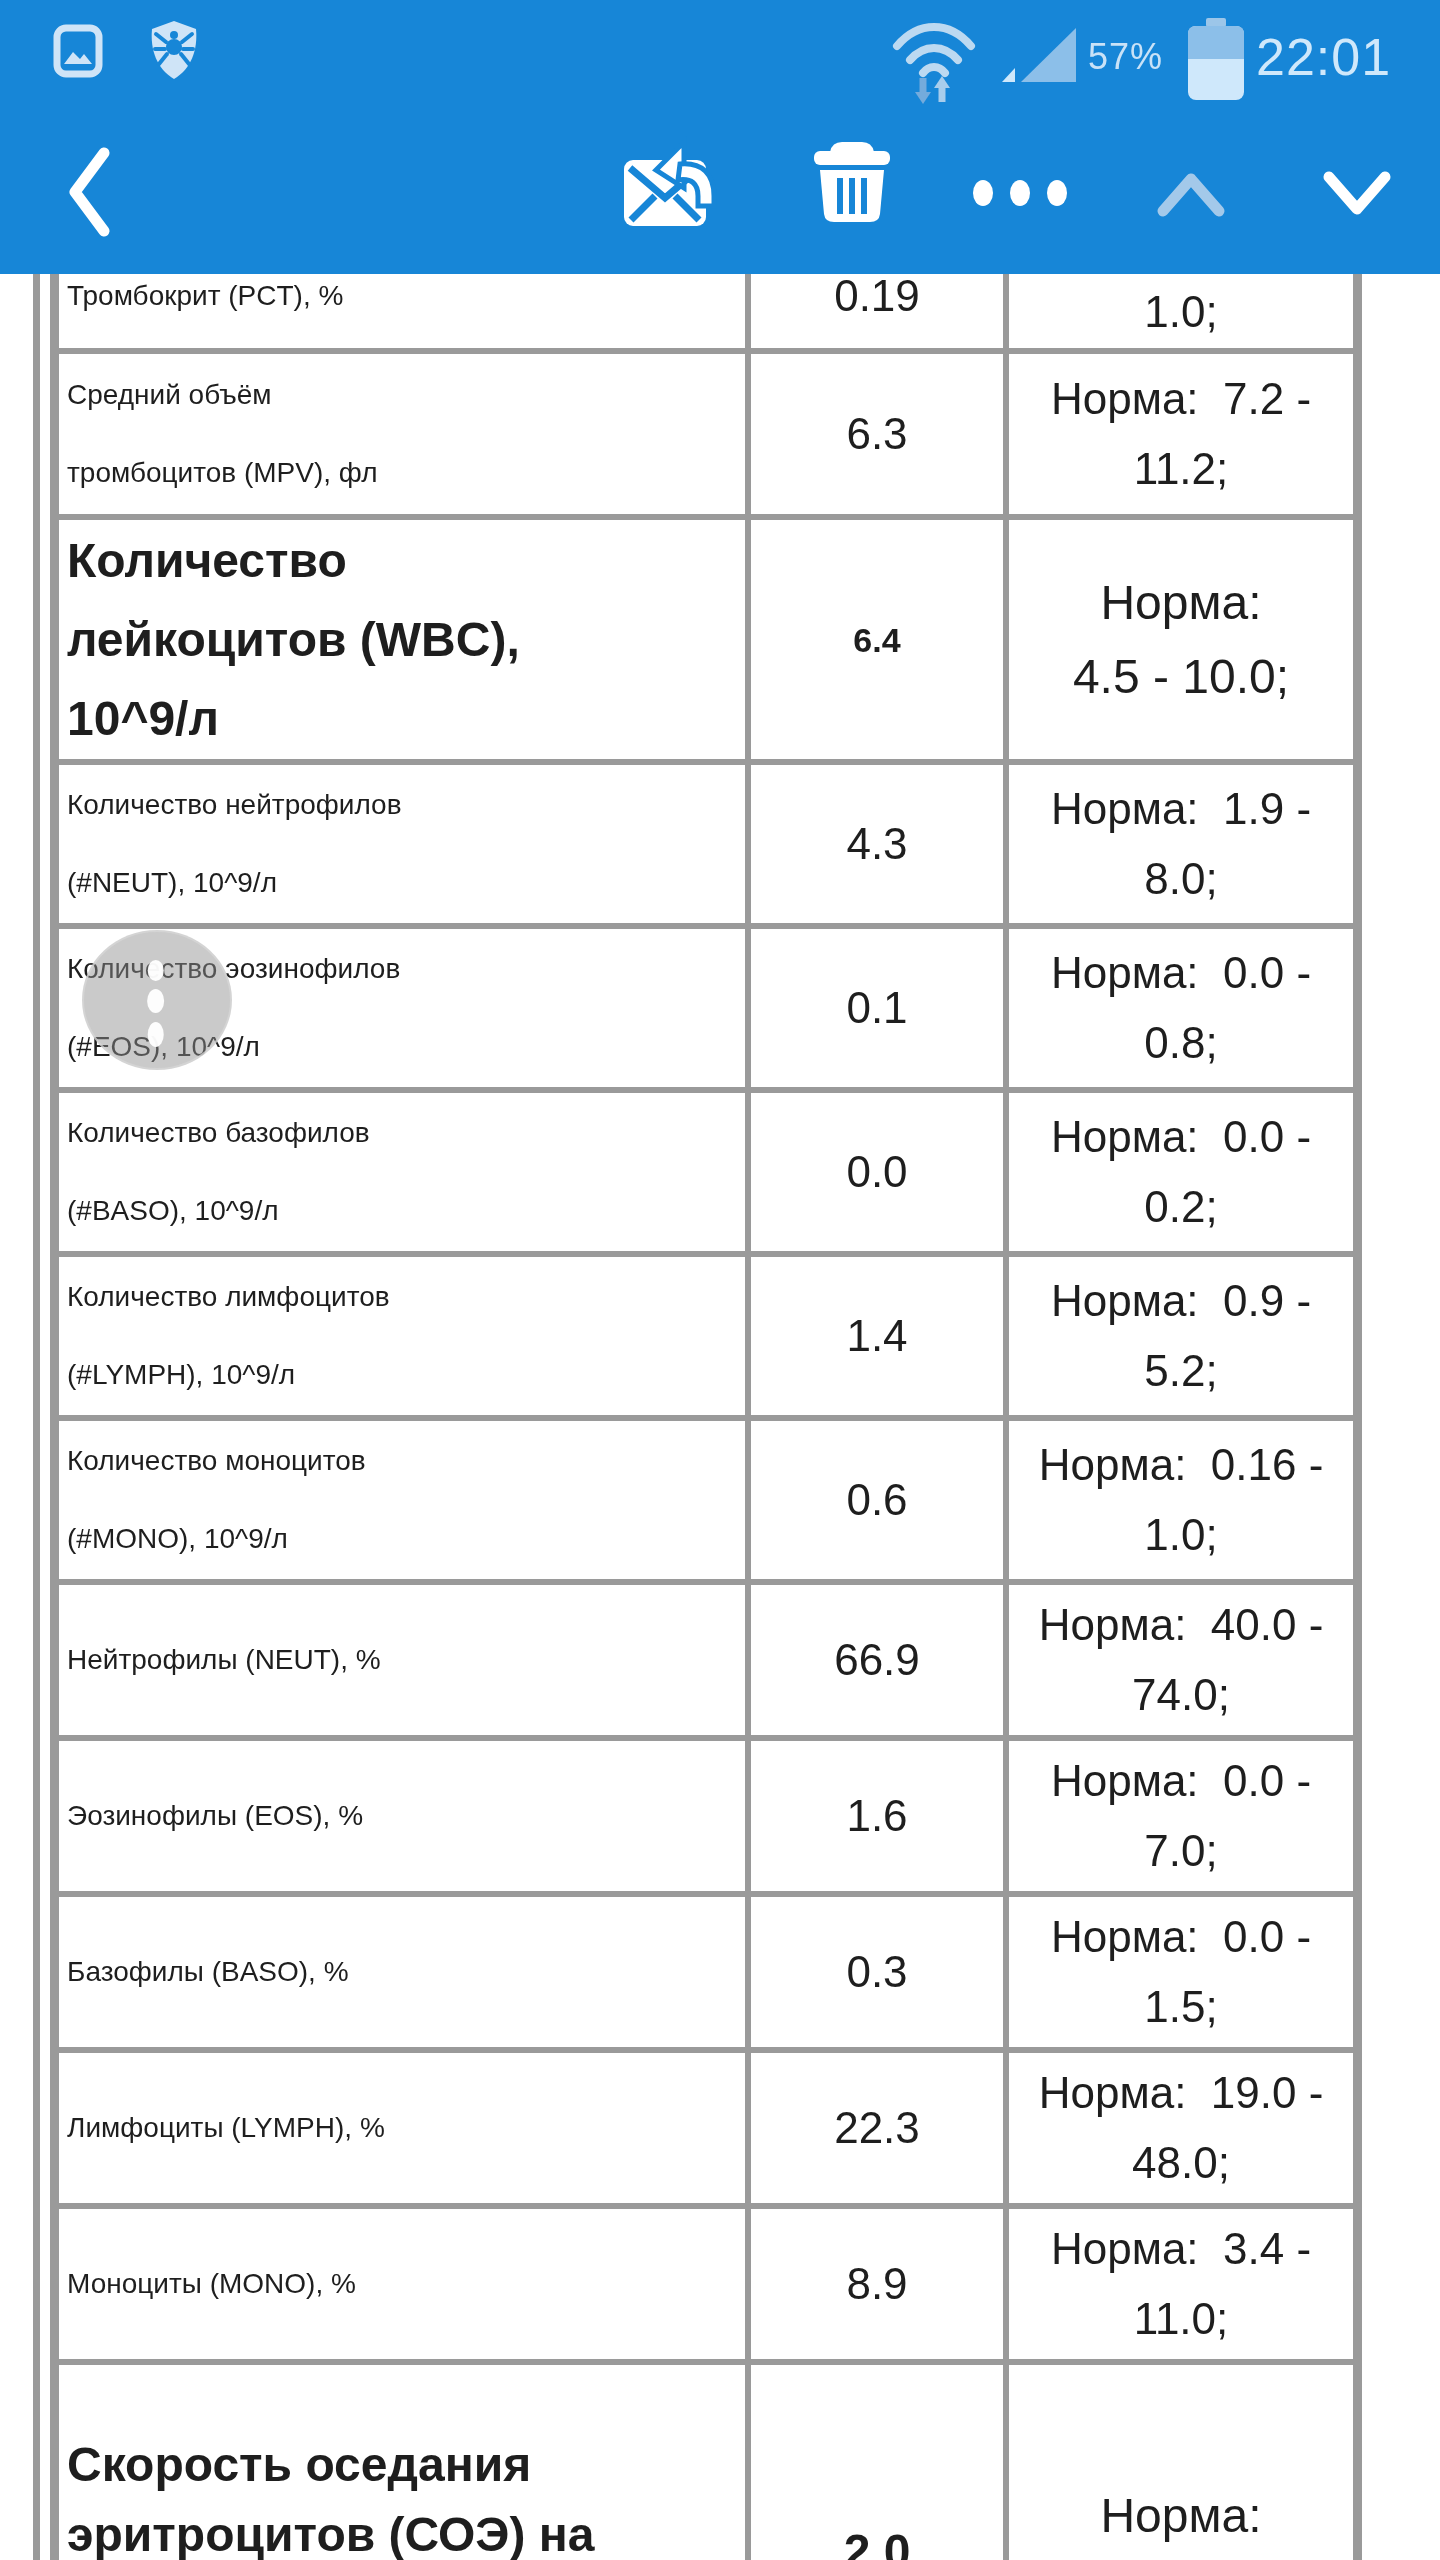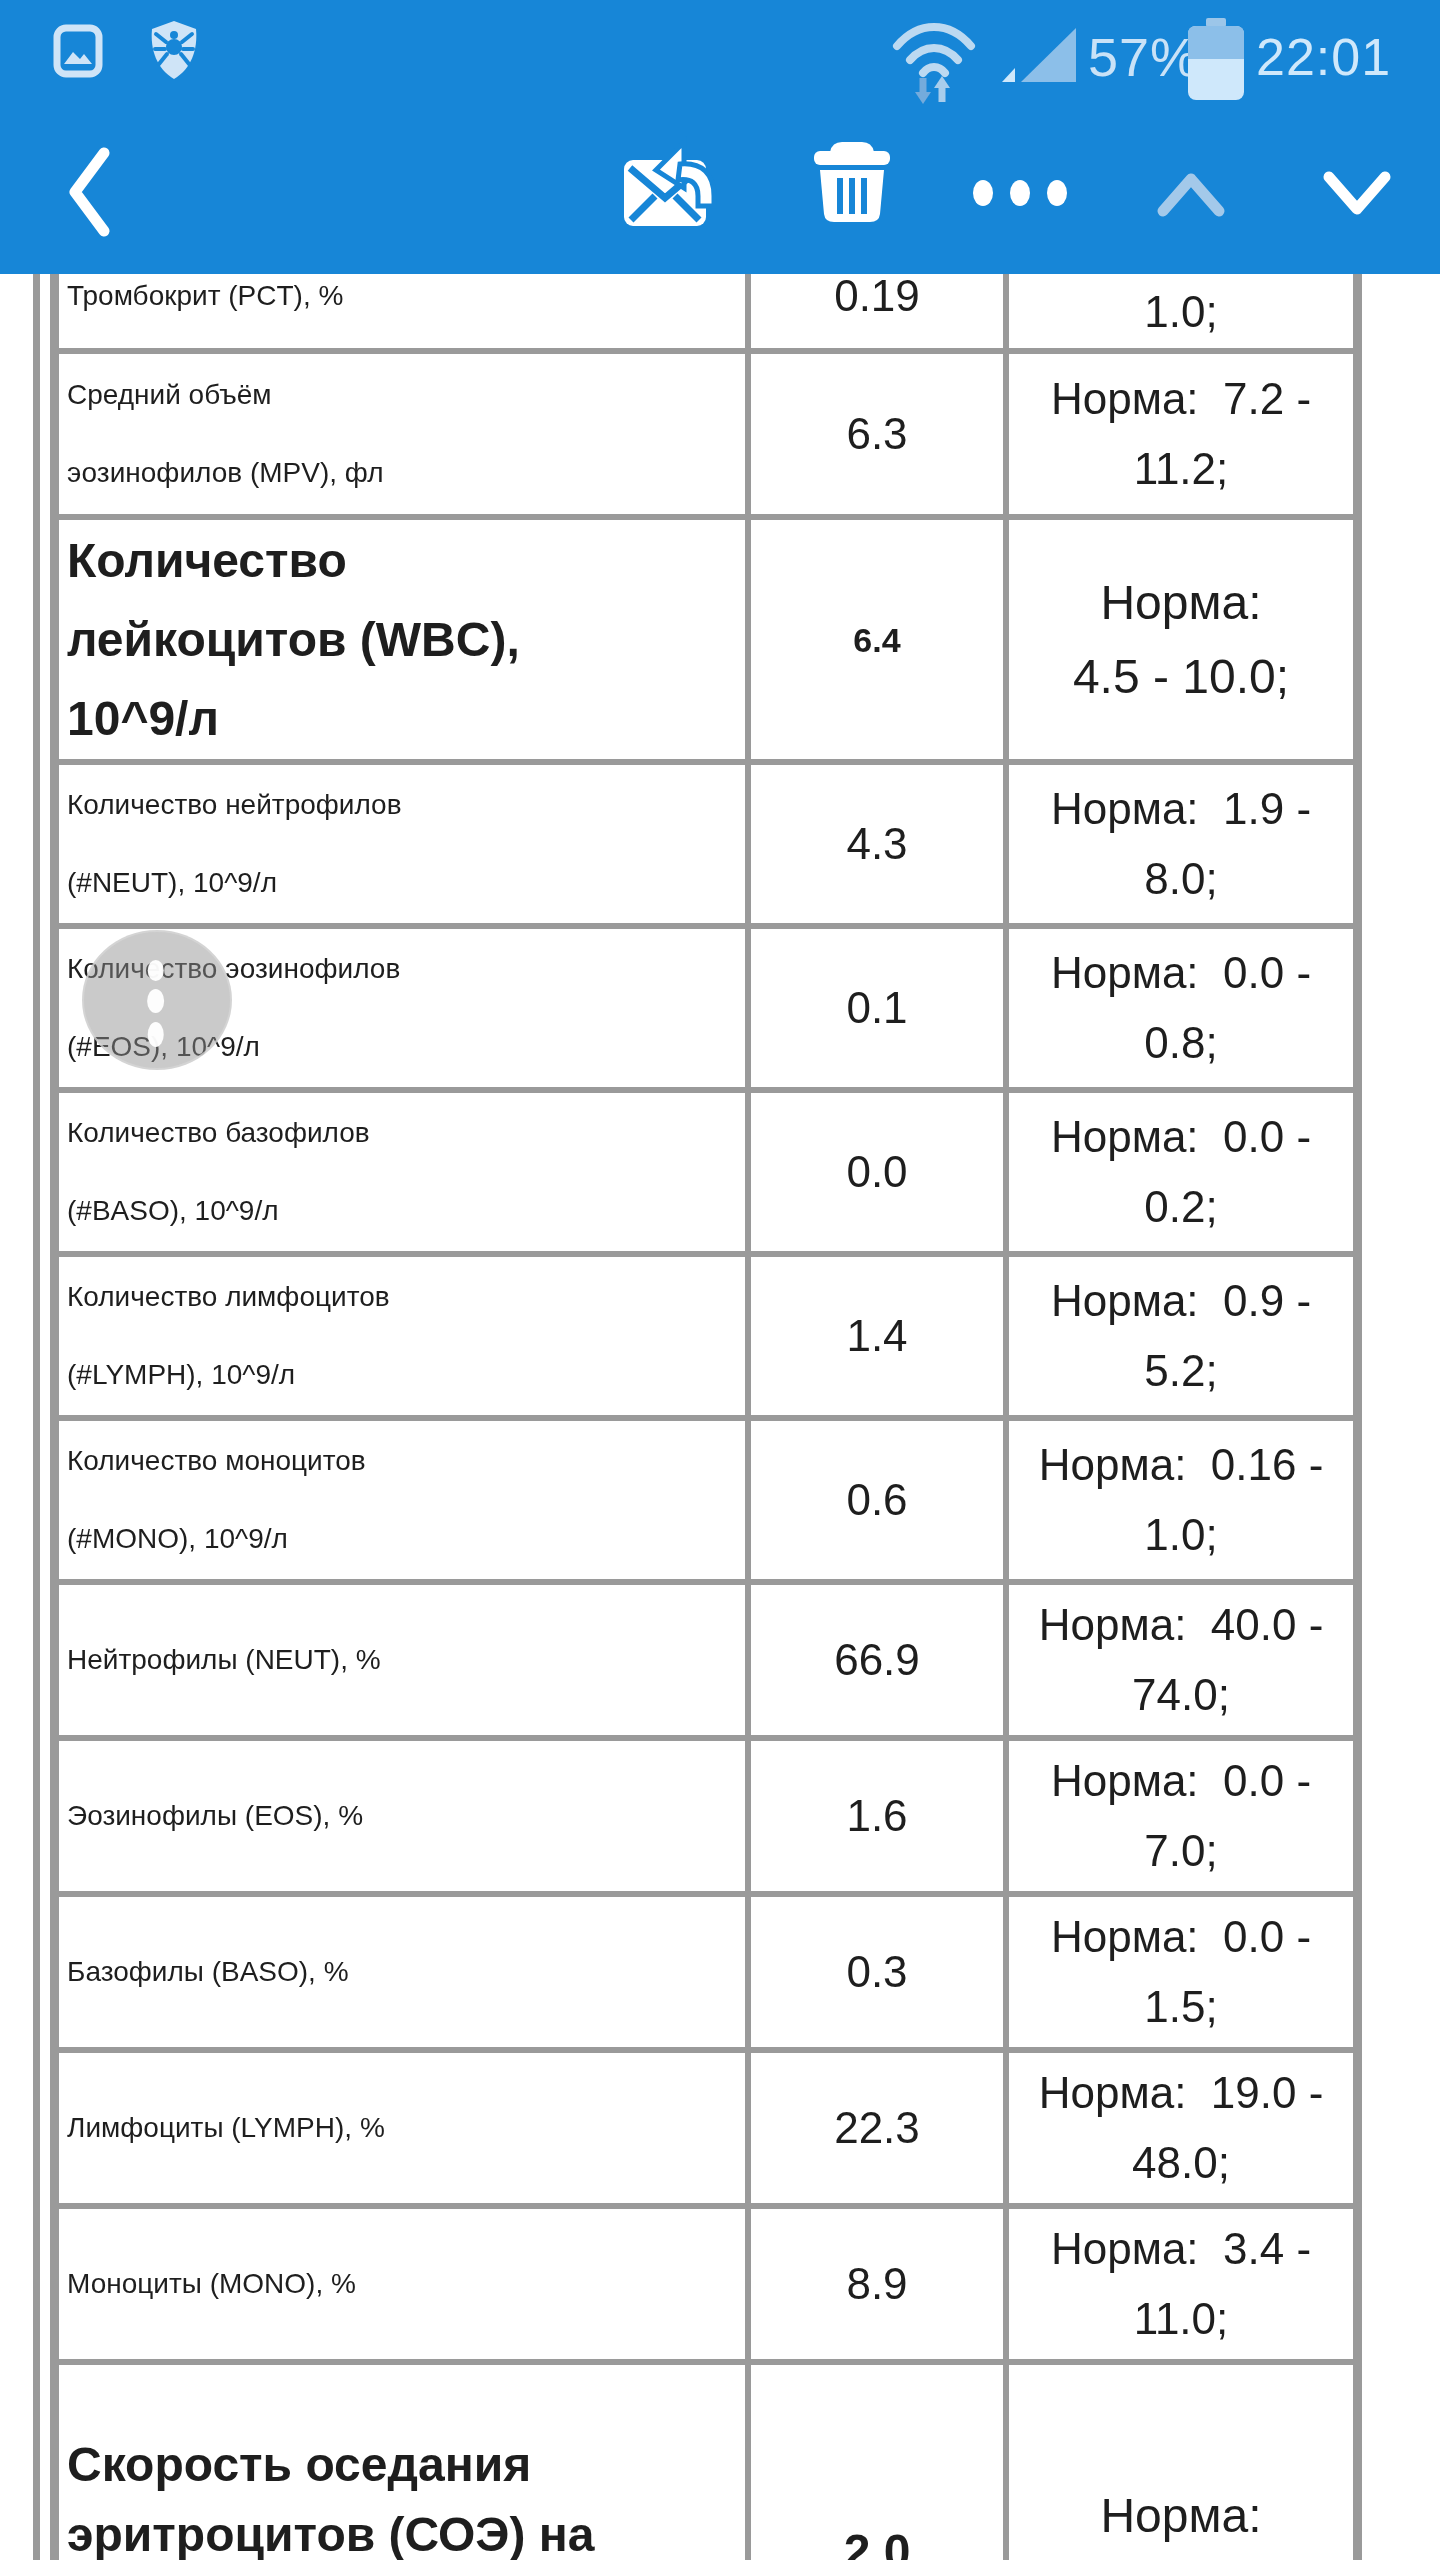--- a/index.html
+++ b/index.html
@@ -9,21 +9,21 @@
     -webkit-font-smoothing:antialiased;
   }
   
   .app-header{
     position:absolute;top:0;left:0;width:1440px;height:274px;
     background:#1786d7;z-index:30;
   }
   .status-bar{position:absolute;top:0;left:0;width:1440px;height:114px;}
   .sicon{position:absolute;}
   .status-text{
-    position:absolute;color:#c9e2f7;font-size:54px;line-height:114px;
+    position:absolute;color:#c9e2f7;font-size:36px;line-height:114px;
     letter-spacing:1px;
   }
   .time-text{color:#cfe8fb;font-size:52px;}
   .toolbar{position:absolute;top:114px;left:0;width:1440px;height:160px;}
   .tbtn{position:absolute;background:transparent;border:none;padding:0;margin:0;cursor:pointer;}
   
   .outer-border-stripe{
     position:absolute;left:33px;top:274px;width:7px;height:2286px;
     background:#9a9a9a;z-index:1;
   }
@@ -216,21 +216,21 @@
     <td class="c-value">
             <div class="cell-text">0.19</div>
           </td>
     <td class="c-norm">
             <div class="cell-text">1.0;</div>
           </td>
   </tr>
         <tr class="row-two-line">
     <td class="c-label">
             <div class="cell-text">Средний объём
-эозинофилов (MPV), фл</div>
+тромбоцитов (MPV), фл</div>
           </td>
     <td class="c-value">
             <div class="cell-text">6.3</div>
           </td>
     <td class="c-norm">
             <div class="cell-text">Норма:  7.2 -
 11.2;</div>
           </td>
   </tr>
         <tr class="row-emphasis-large">

